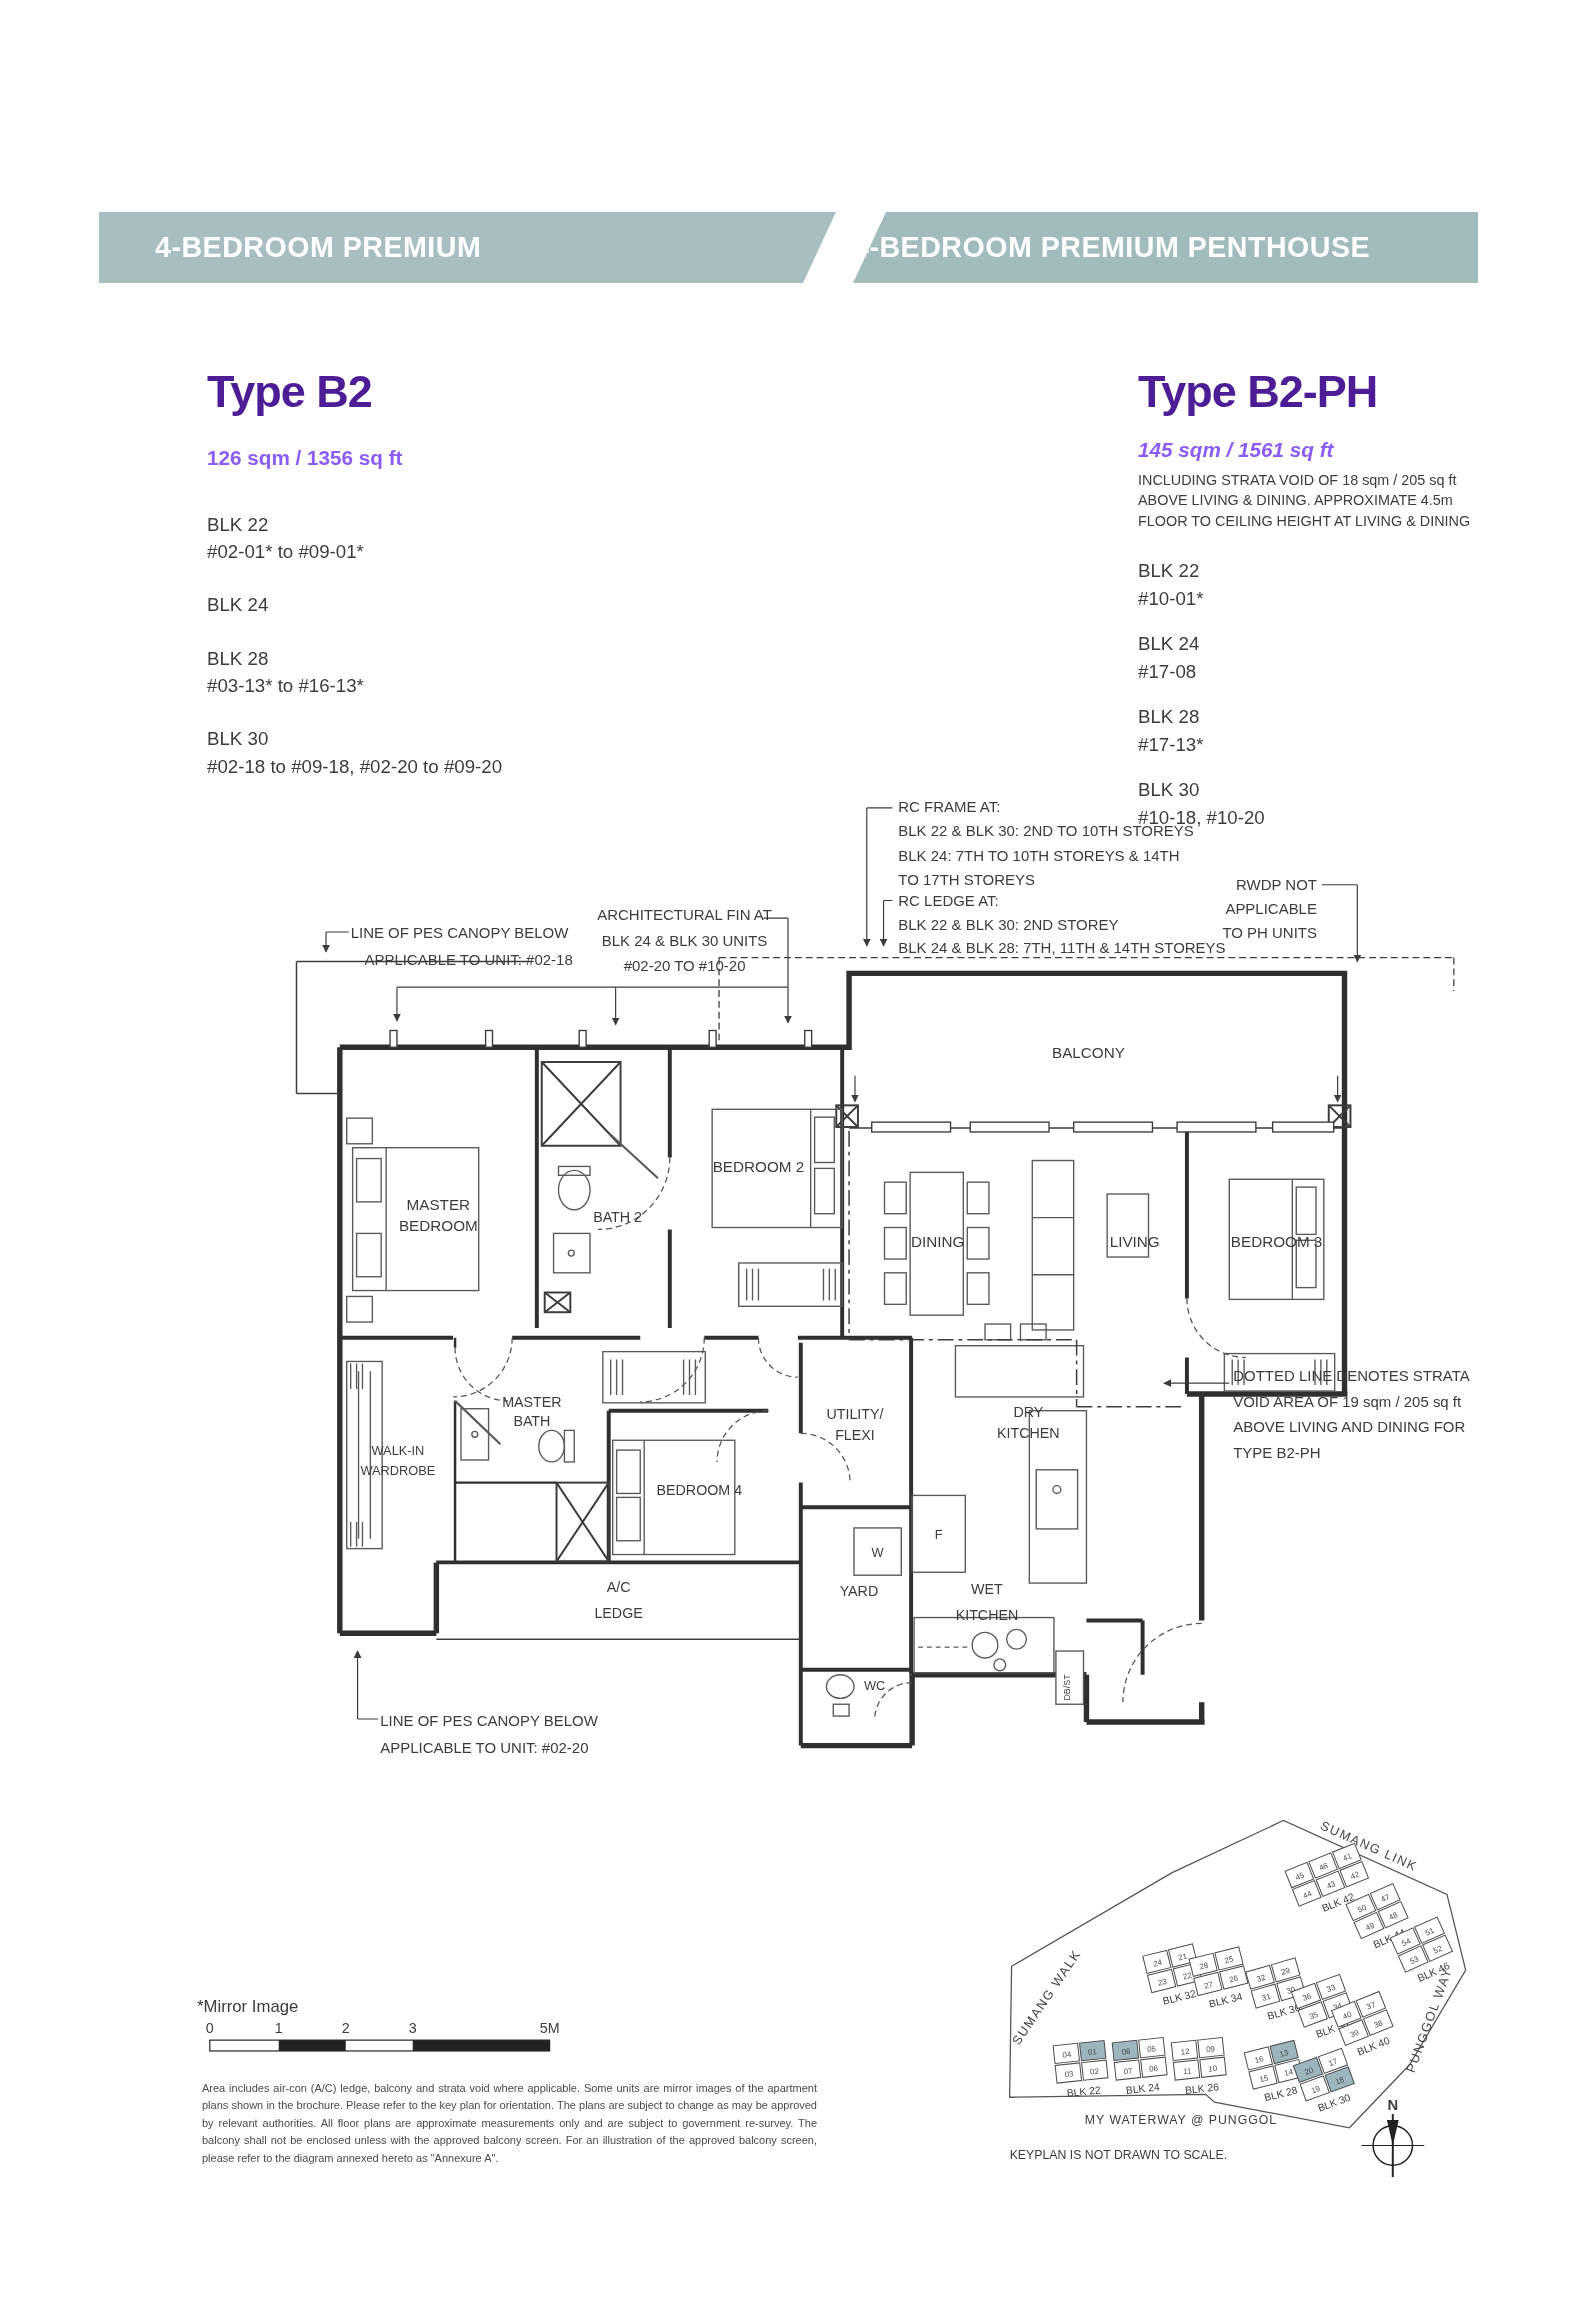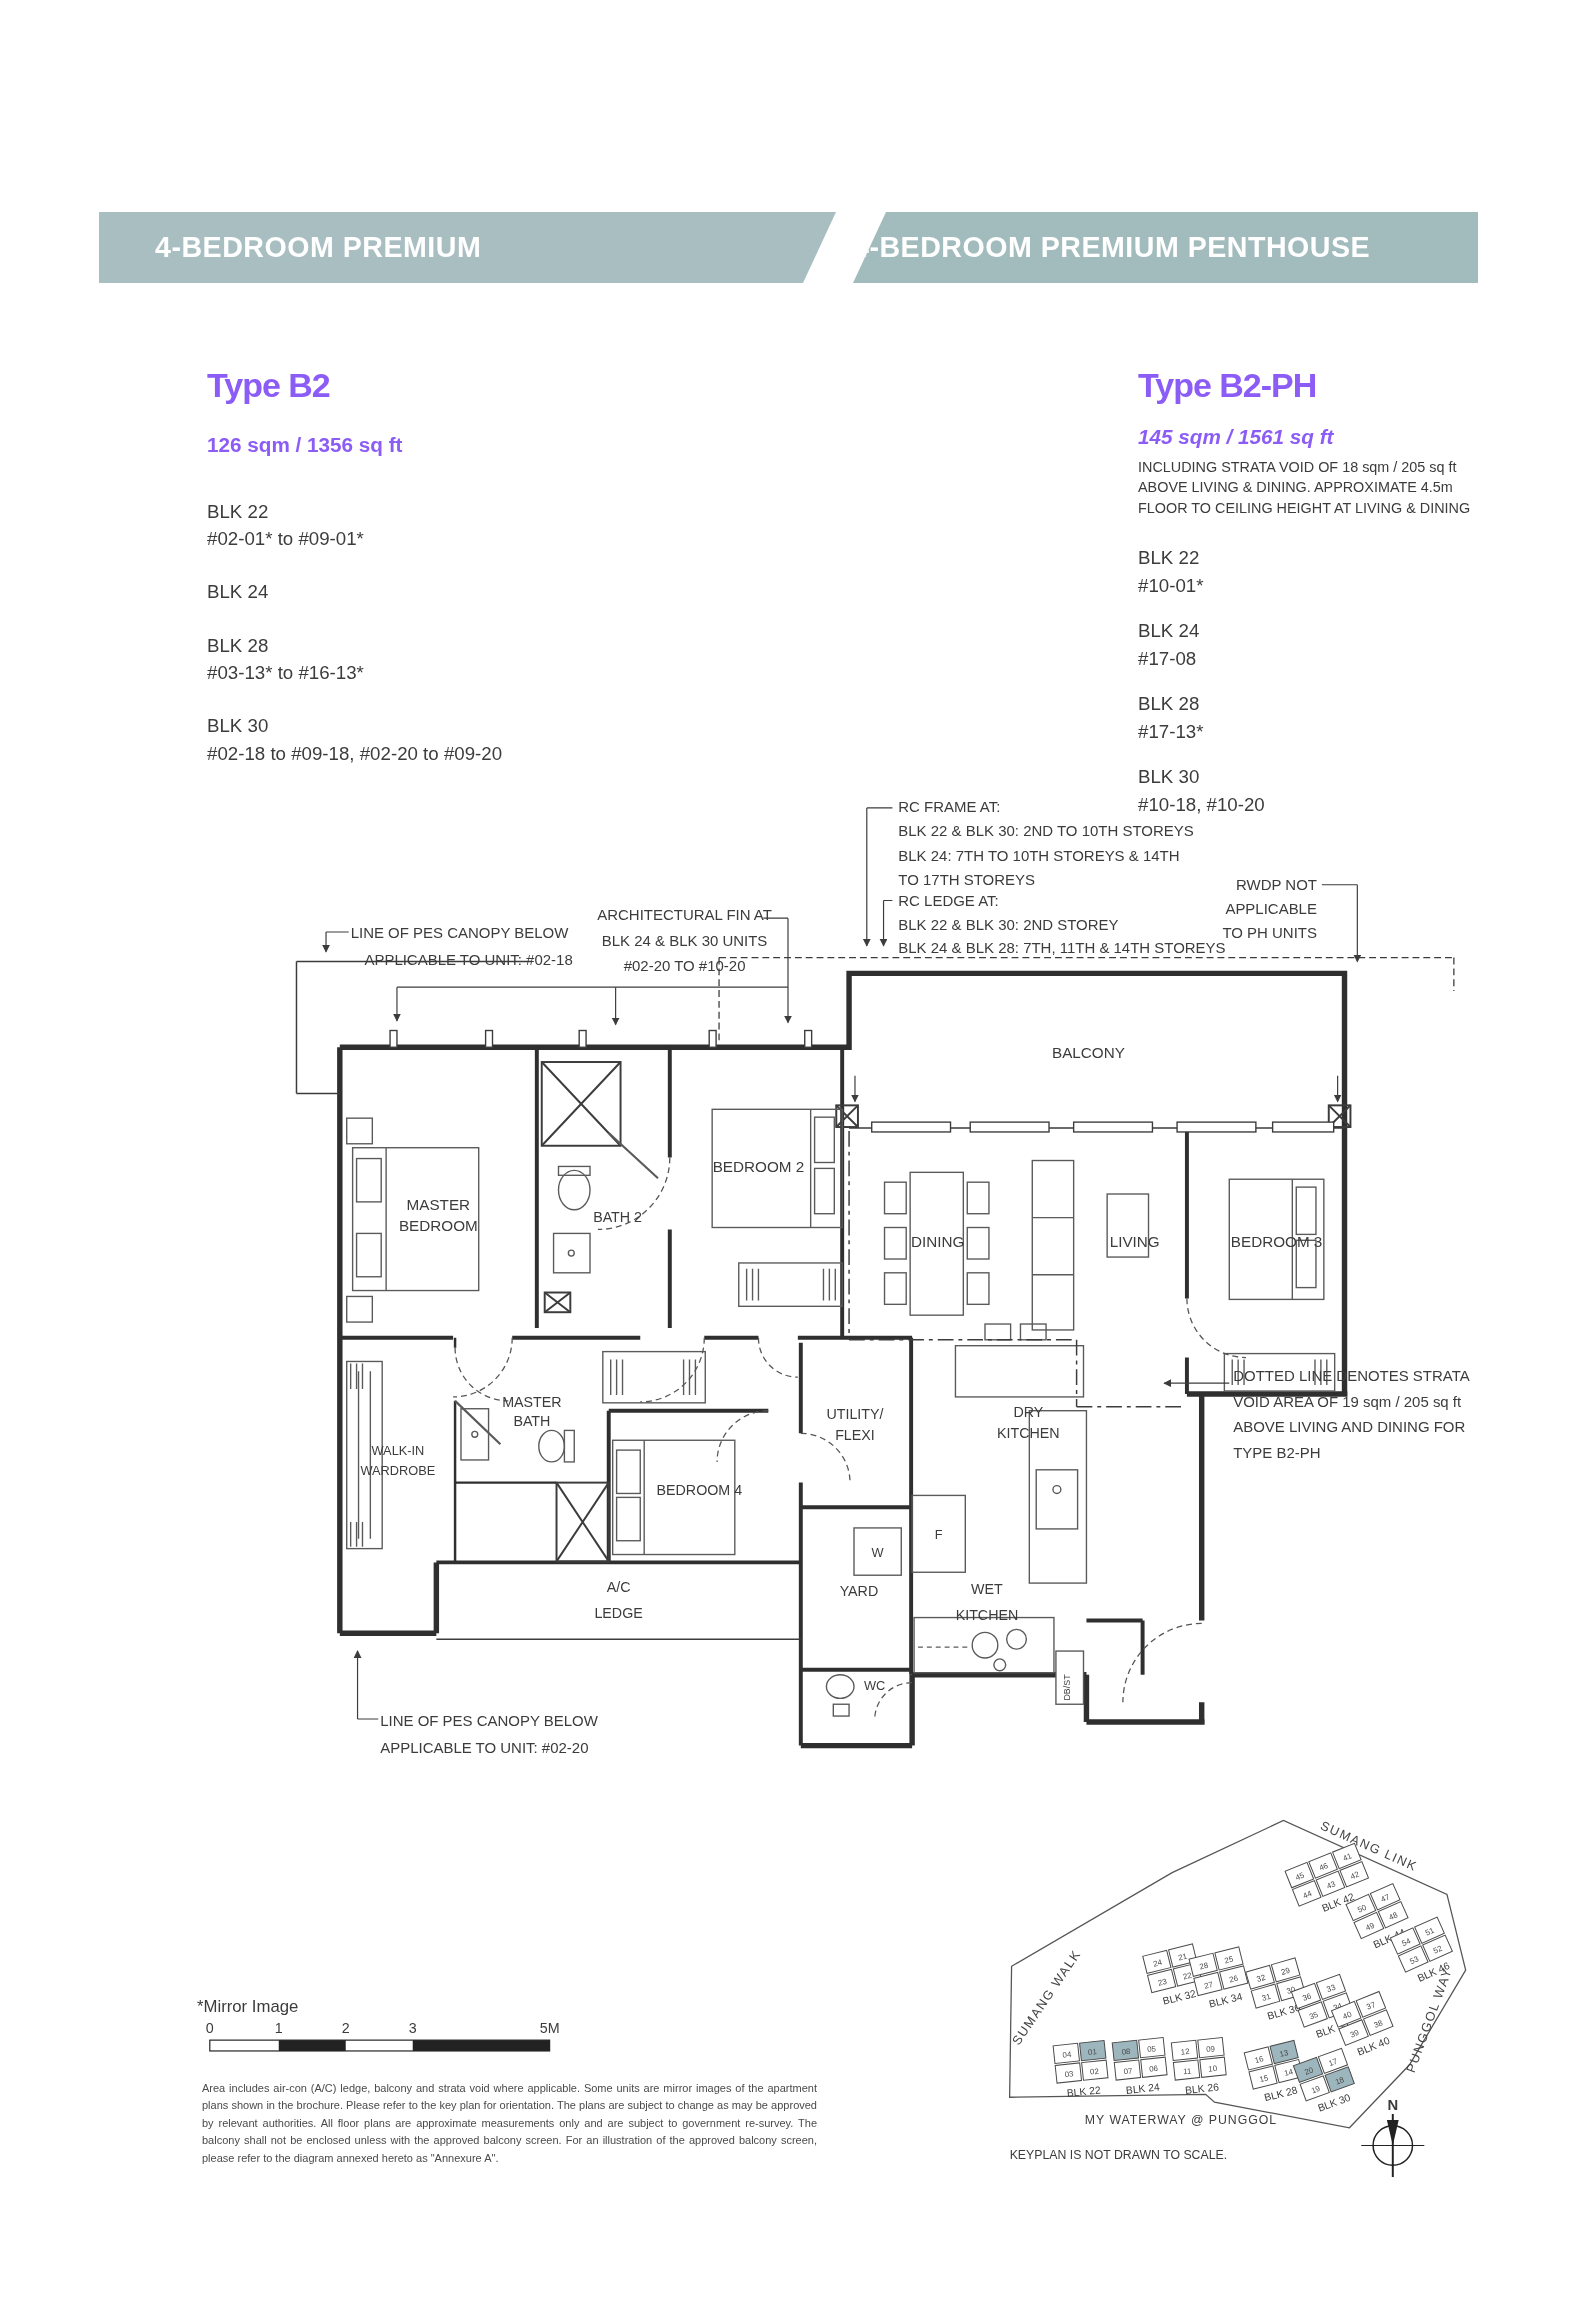--- a/index.html
+++ b/index.html
@@ -8,21 +8,21 @@
   .banner{position:absolute;top:212px;height:71px;line-height:71px;color:#fff;
           font-weight:700;font-size:28.6px;letter-spacing:0.5px;}
   .banner-left{left:99px;width:737px;background:#a8bec0;padding-left:0;
           clip-path:polygon(0 0,100% 0,calc(100% - 33px) 100%,0 100%);}
   .banner-left span{display:block;padding-left:56px;}
   .banner-right{left:853px;width:625px;background:#a2bbbd;text-align:left;
           clip-path:polygon(33px 0,100% 0,100% 100%,0 100%);}
   .col{position:absolute;top:366px;}
   .col-left{left:207px;width:591px;}
   .col-right{left:1138px;width:424px;}
-  .title{font-size:34px;font-weight:700;letter-spacing:-1px;color:#8b5cf6;margin:0 0 27.6px 0;}
+  .title{font-size:45px;font-weight:700;letter-spacing:-1px;color:#4c1d95;margin:0 0 27.6px 0;}
   .col-right .title{margin-bottom:19.7px;}
   .area{font-size:20.7px;font-weight:700;color:#8b5cf6;margin:0 0 41px 0;}
   .col-right .area{margin-bottom:7.9px;font-style:italic;}
   .notes{font-size:14.4px;line-height:20.7px;margin:0 0 25.6px 0;}
   .blk{font-size:18.7px;line-height:27.6px;margin-bottom:25.6px;}
   .col-right .blk{margin-bottom:17.7px;}
   .disclaimer{position:absolute;left:202px;top:2080px;width:615px;font-size:11px;
           line-height:1.58;text-align:justify;color:#4a4a4a;}
   svg text{font-family:"Liberation Sans",sans-serif;fill:#3c3c3c;}
   .pl{font-size:15.5px;text-anchor:middle;}

